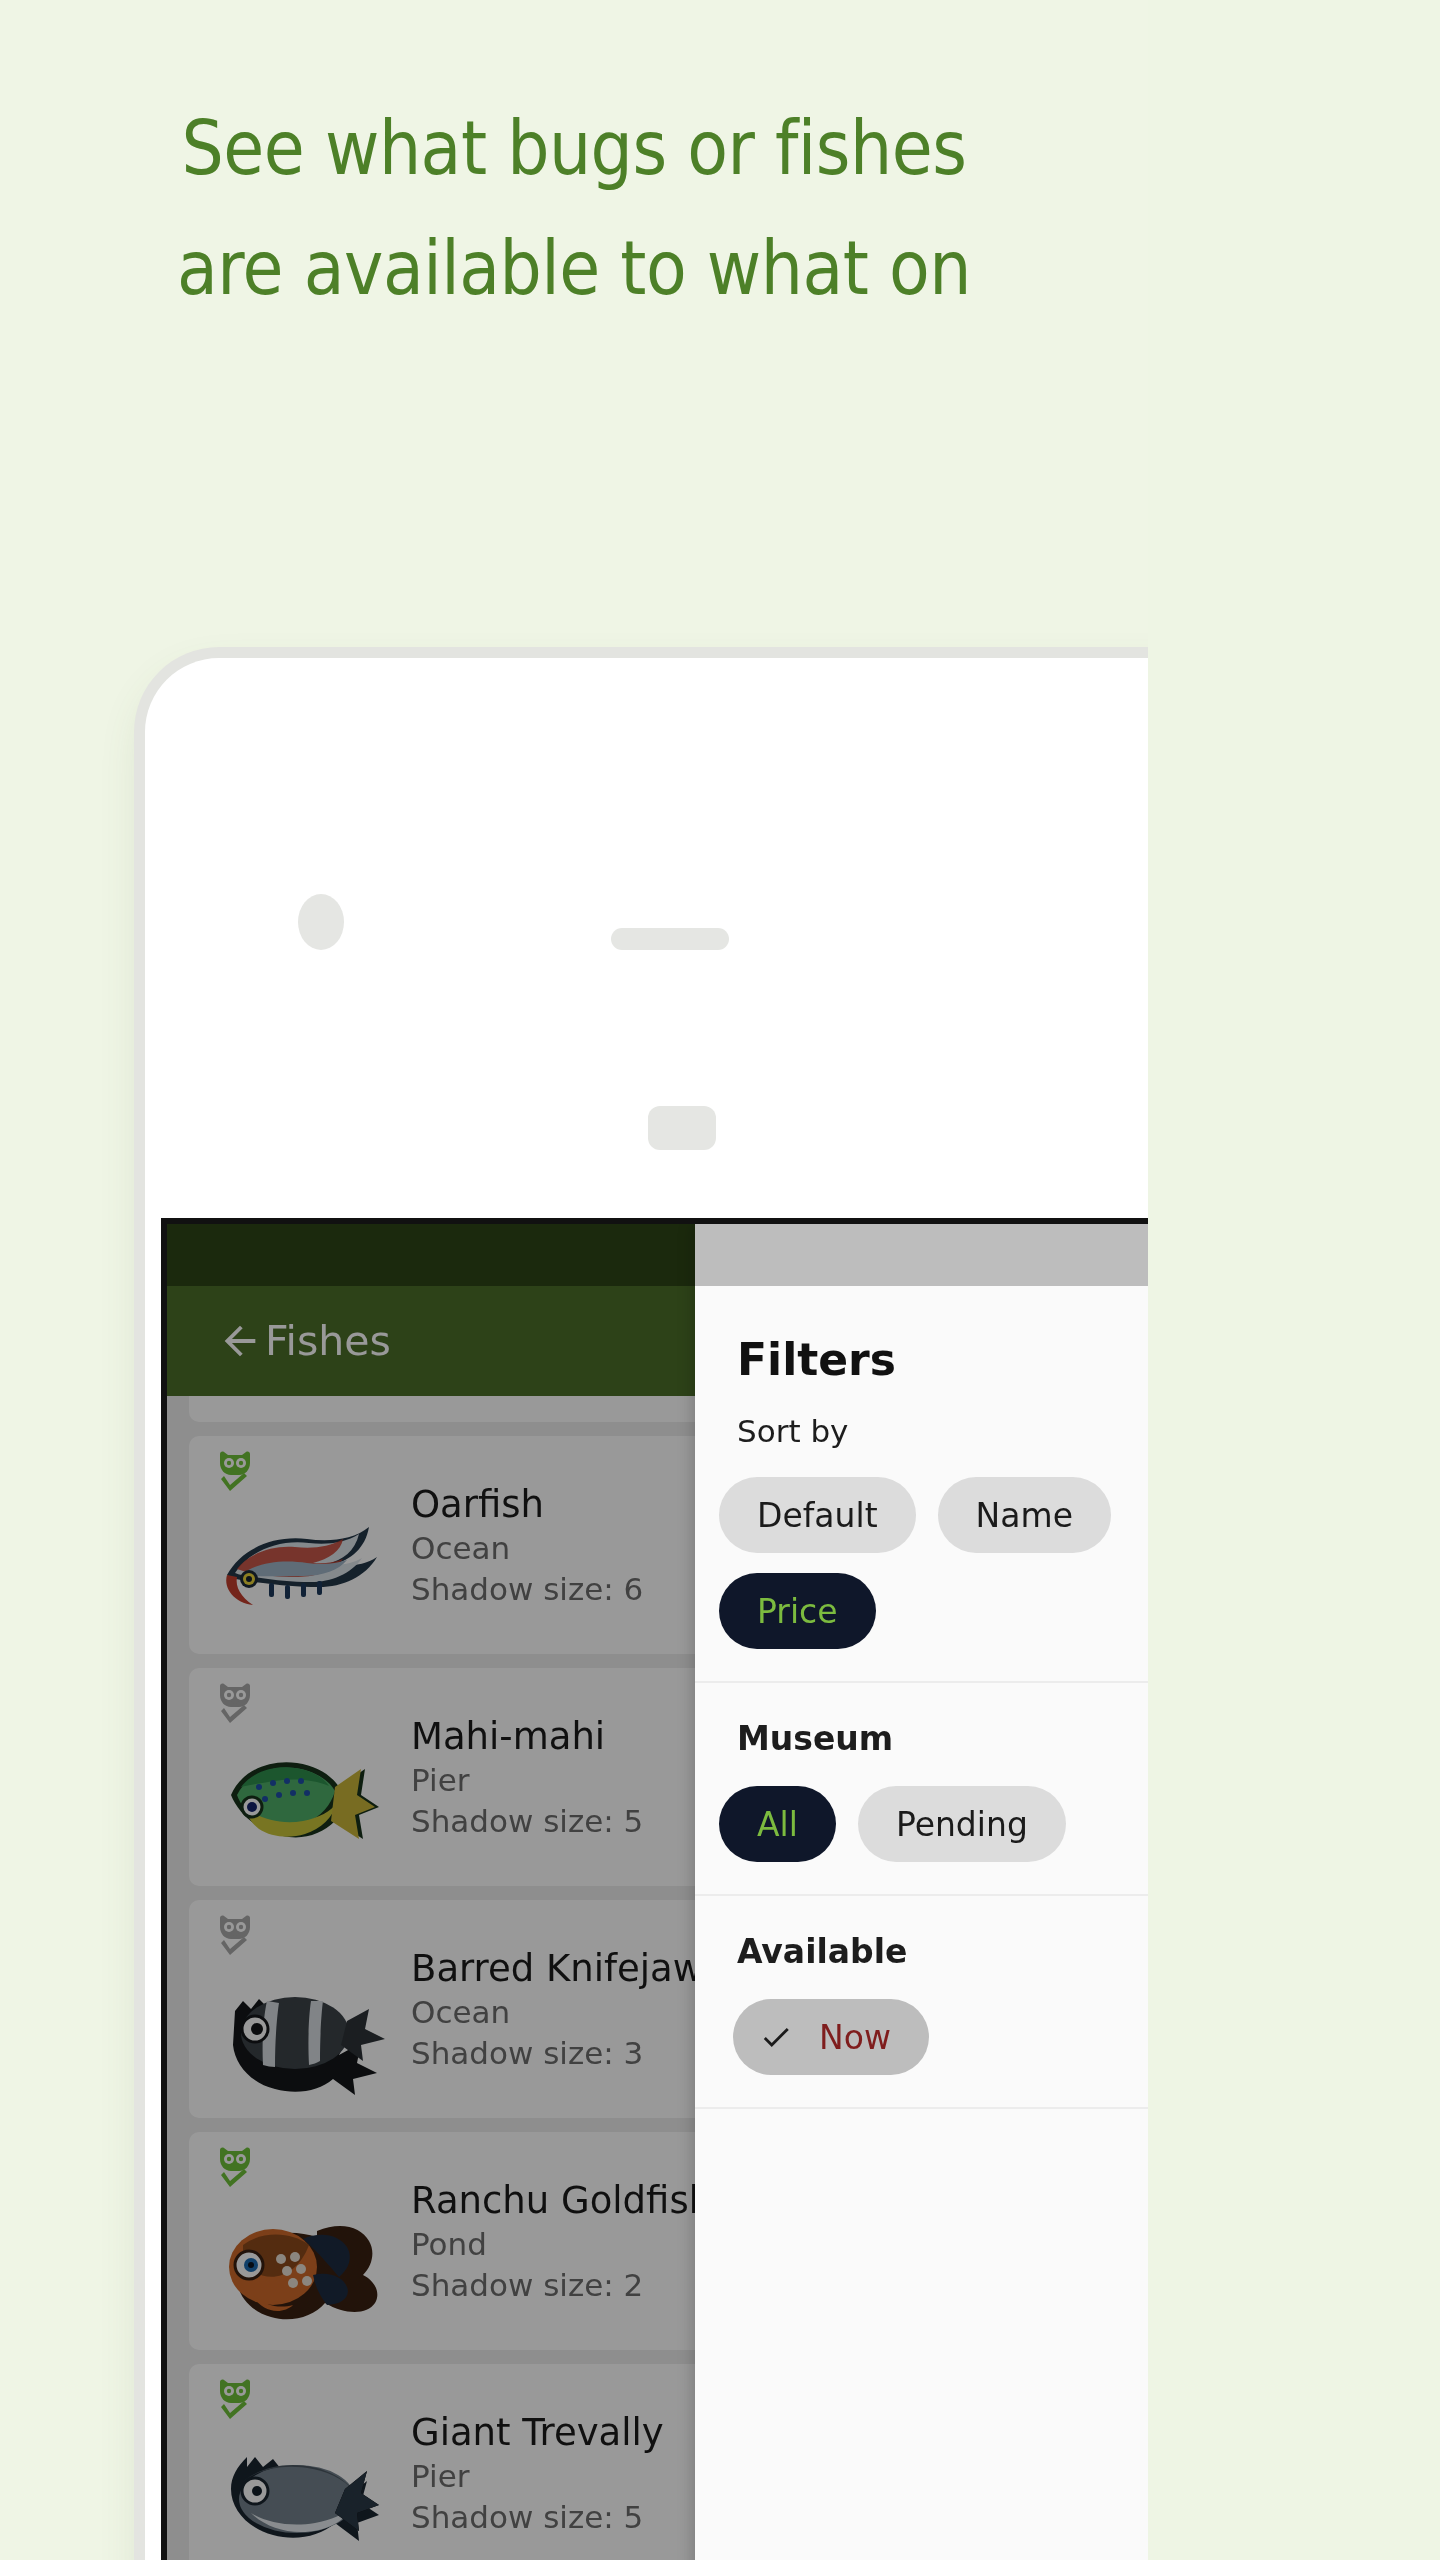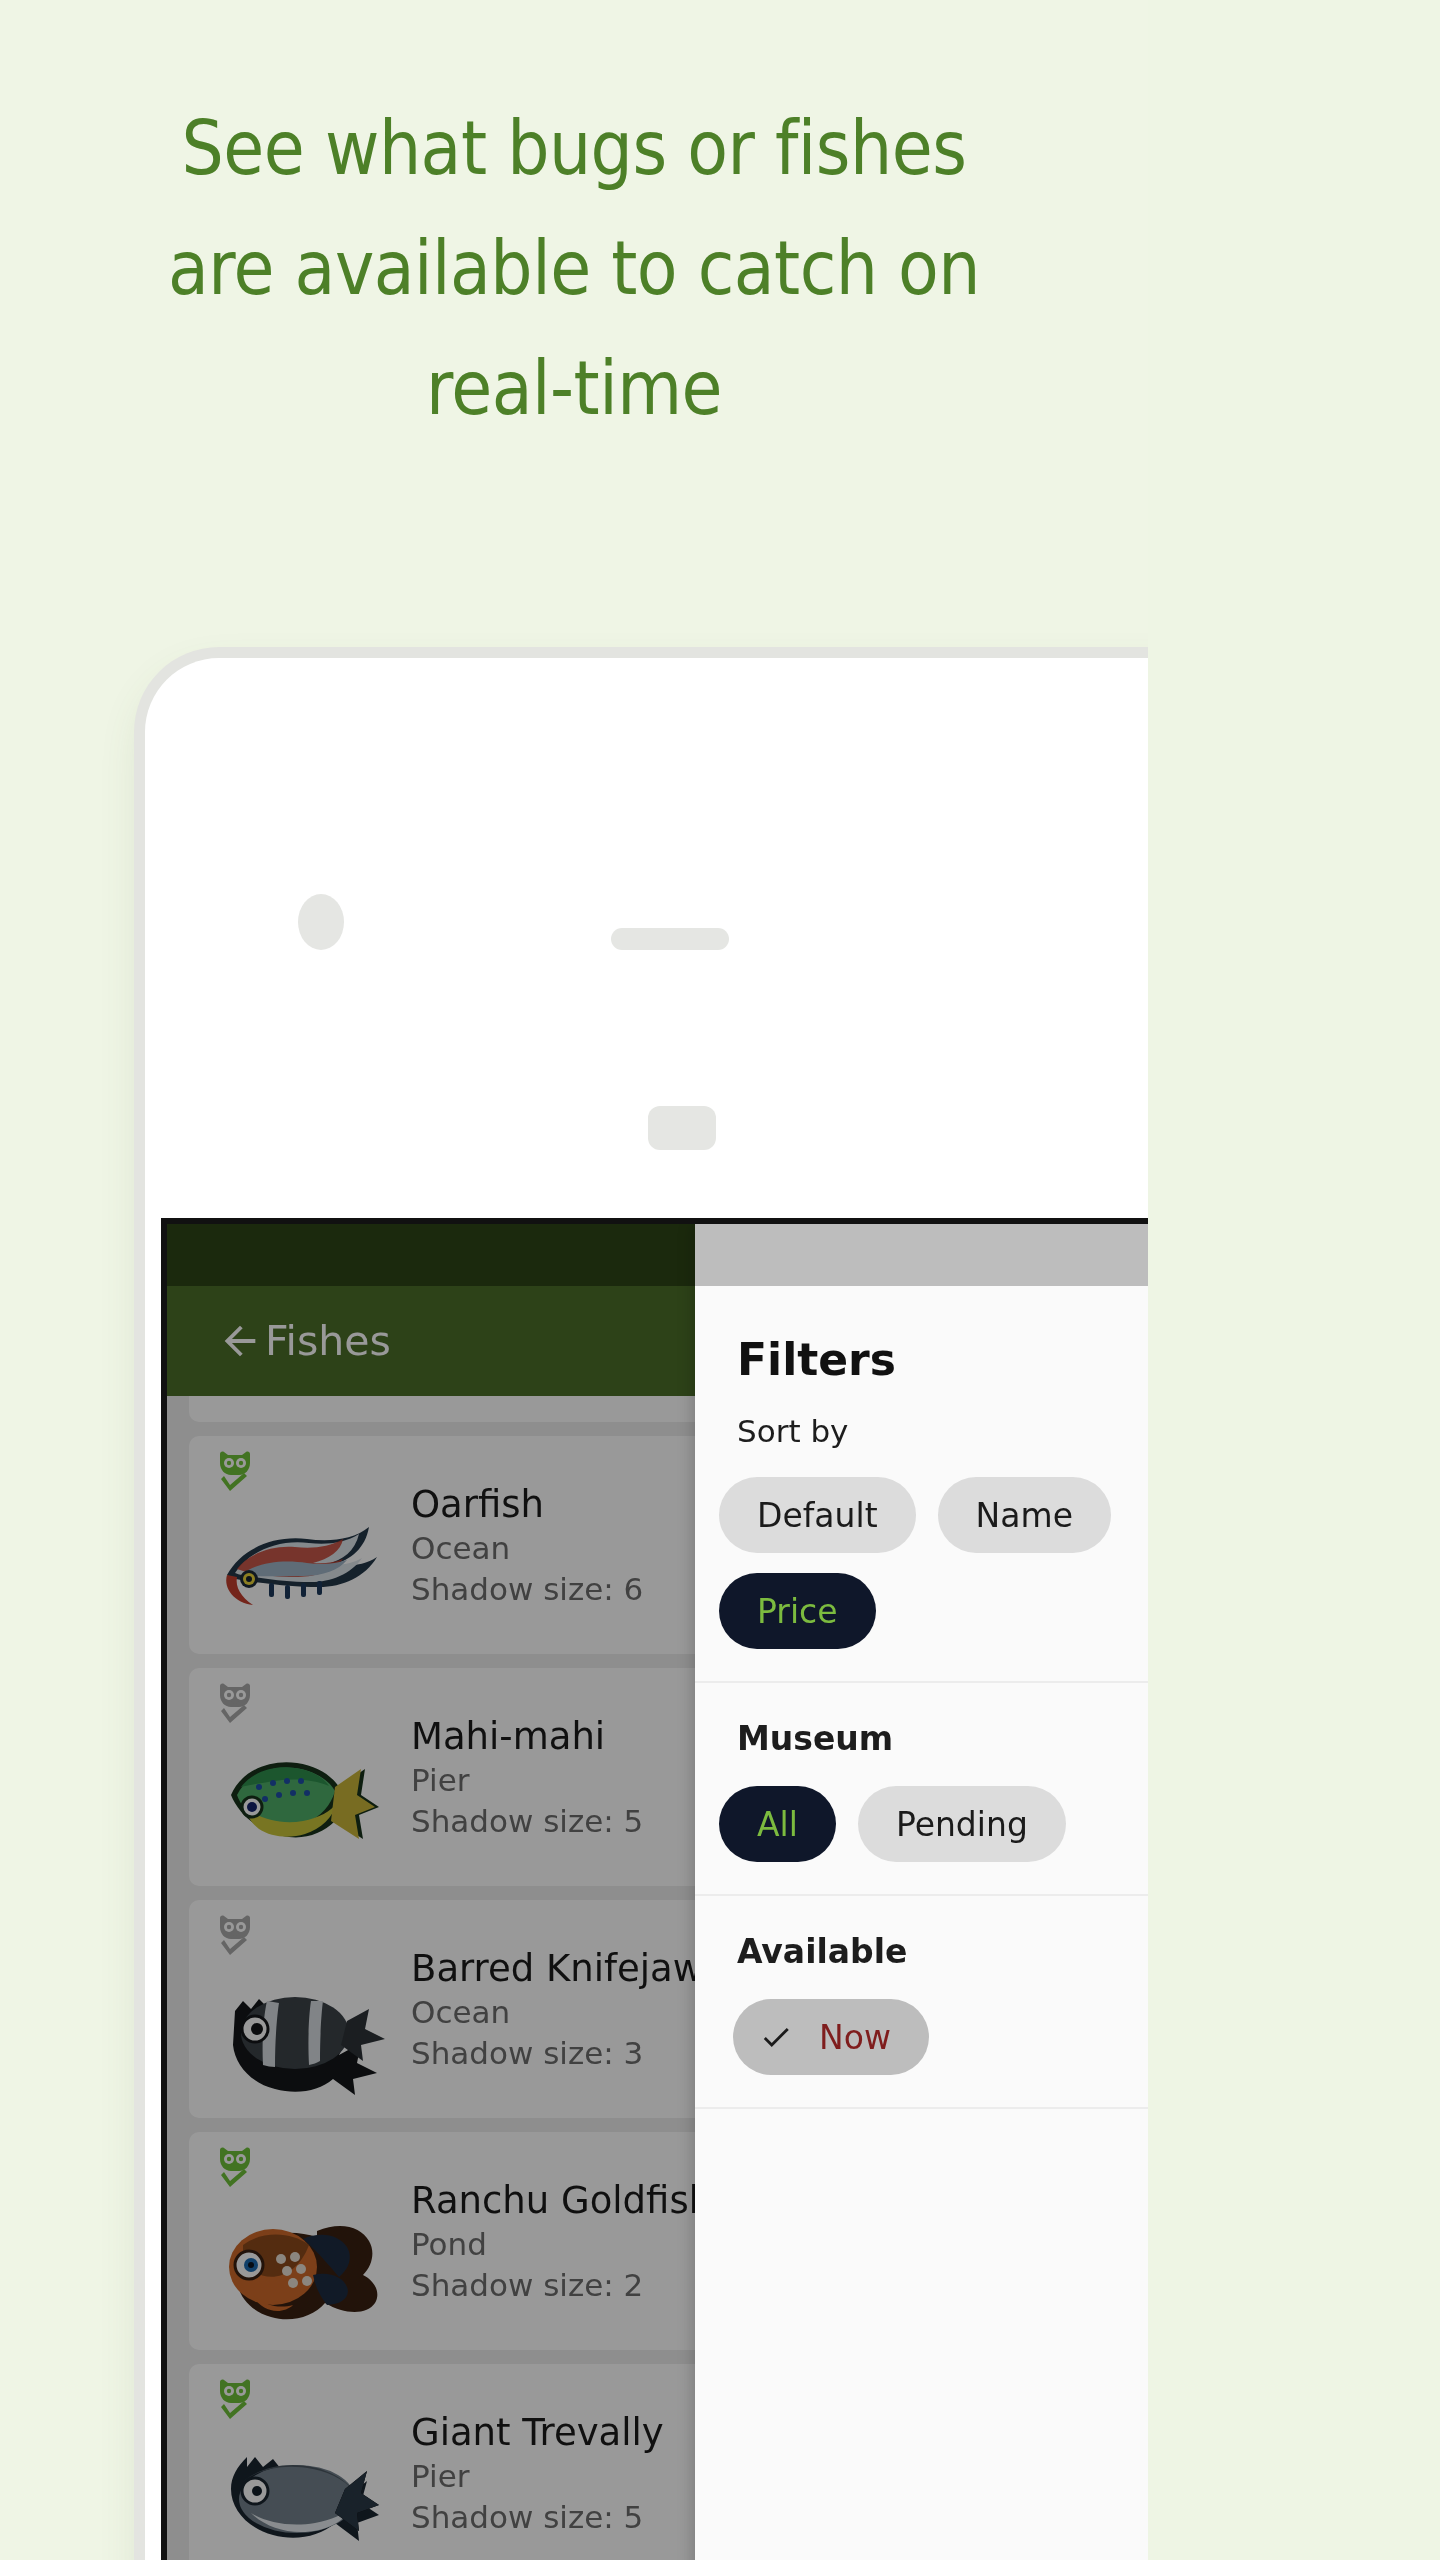--- a/index.html
+++ b/index.html
@@ -239,22 +239,21 @@
   }
   .sheet-fill { flex: 1 1 auto; background: #fafafa; }
 </style>
 </head>
 <body>
 
 <div class="page">
 
   <div class="headline">
     <span class="ln">See what bugs or fishes</span>
-    <span class="ln">are available to catch on</span>
-    <span class="ln">real-time</span>
+    <span class="ln">are available to what on</span>
   </div>
 
   <div class="device">
     <div class="side-btn"></div>
     <div class="camera"></div>
     <div class="earpiece"></div>
     <div class="sensor"></div>
 
     <div class="screen">
       <div class="screen-inner">

